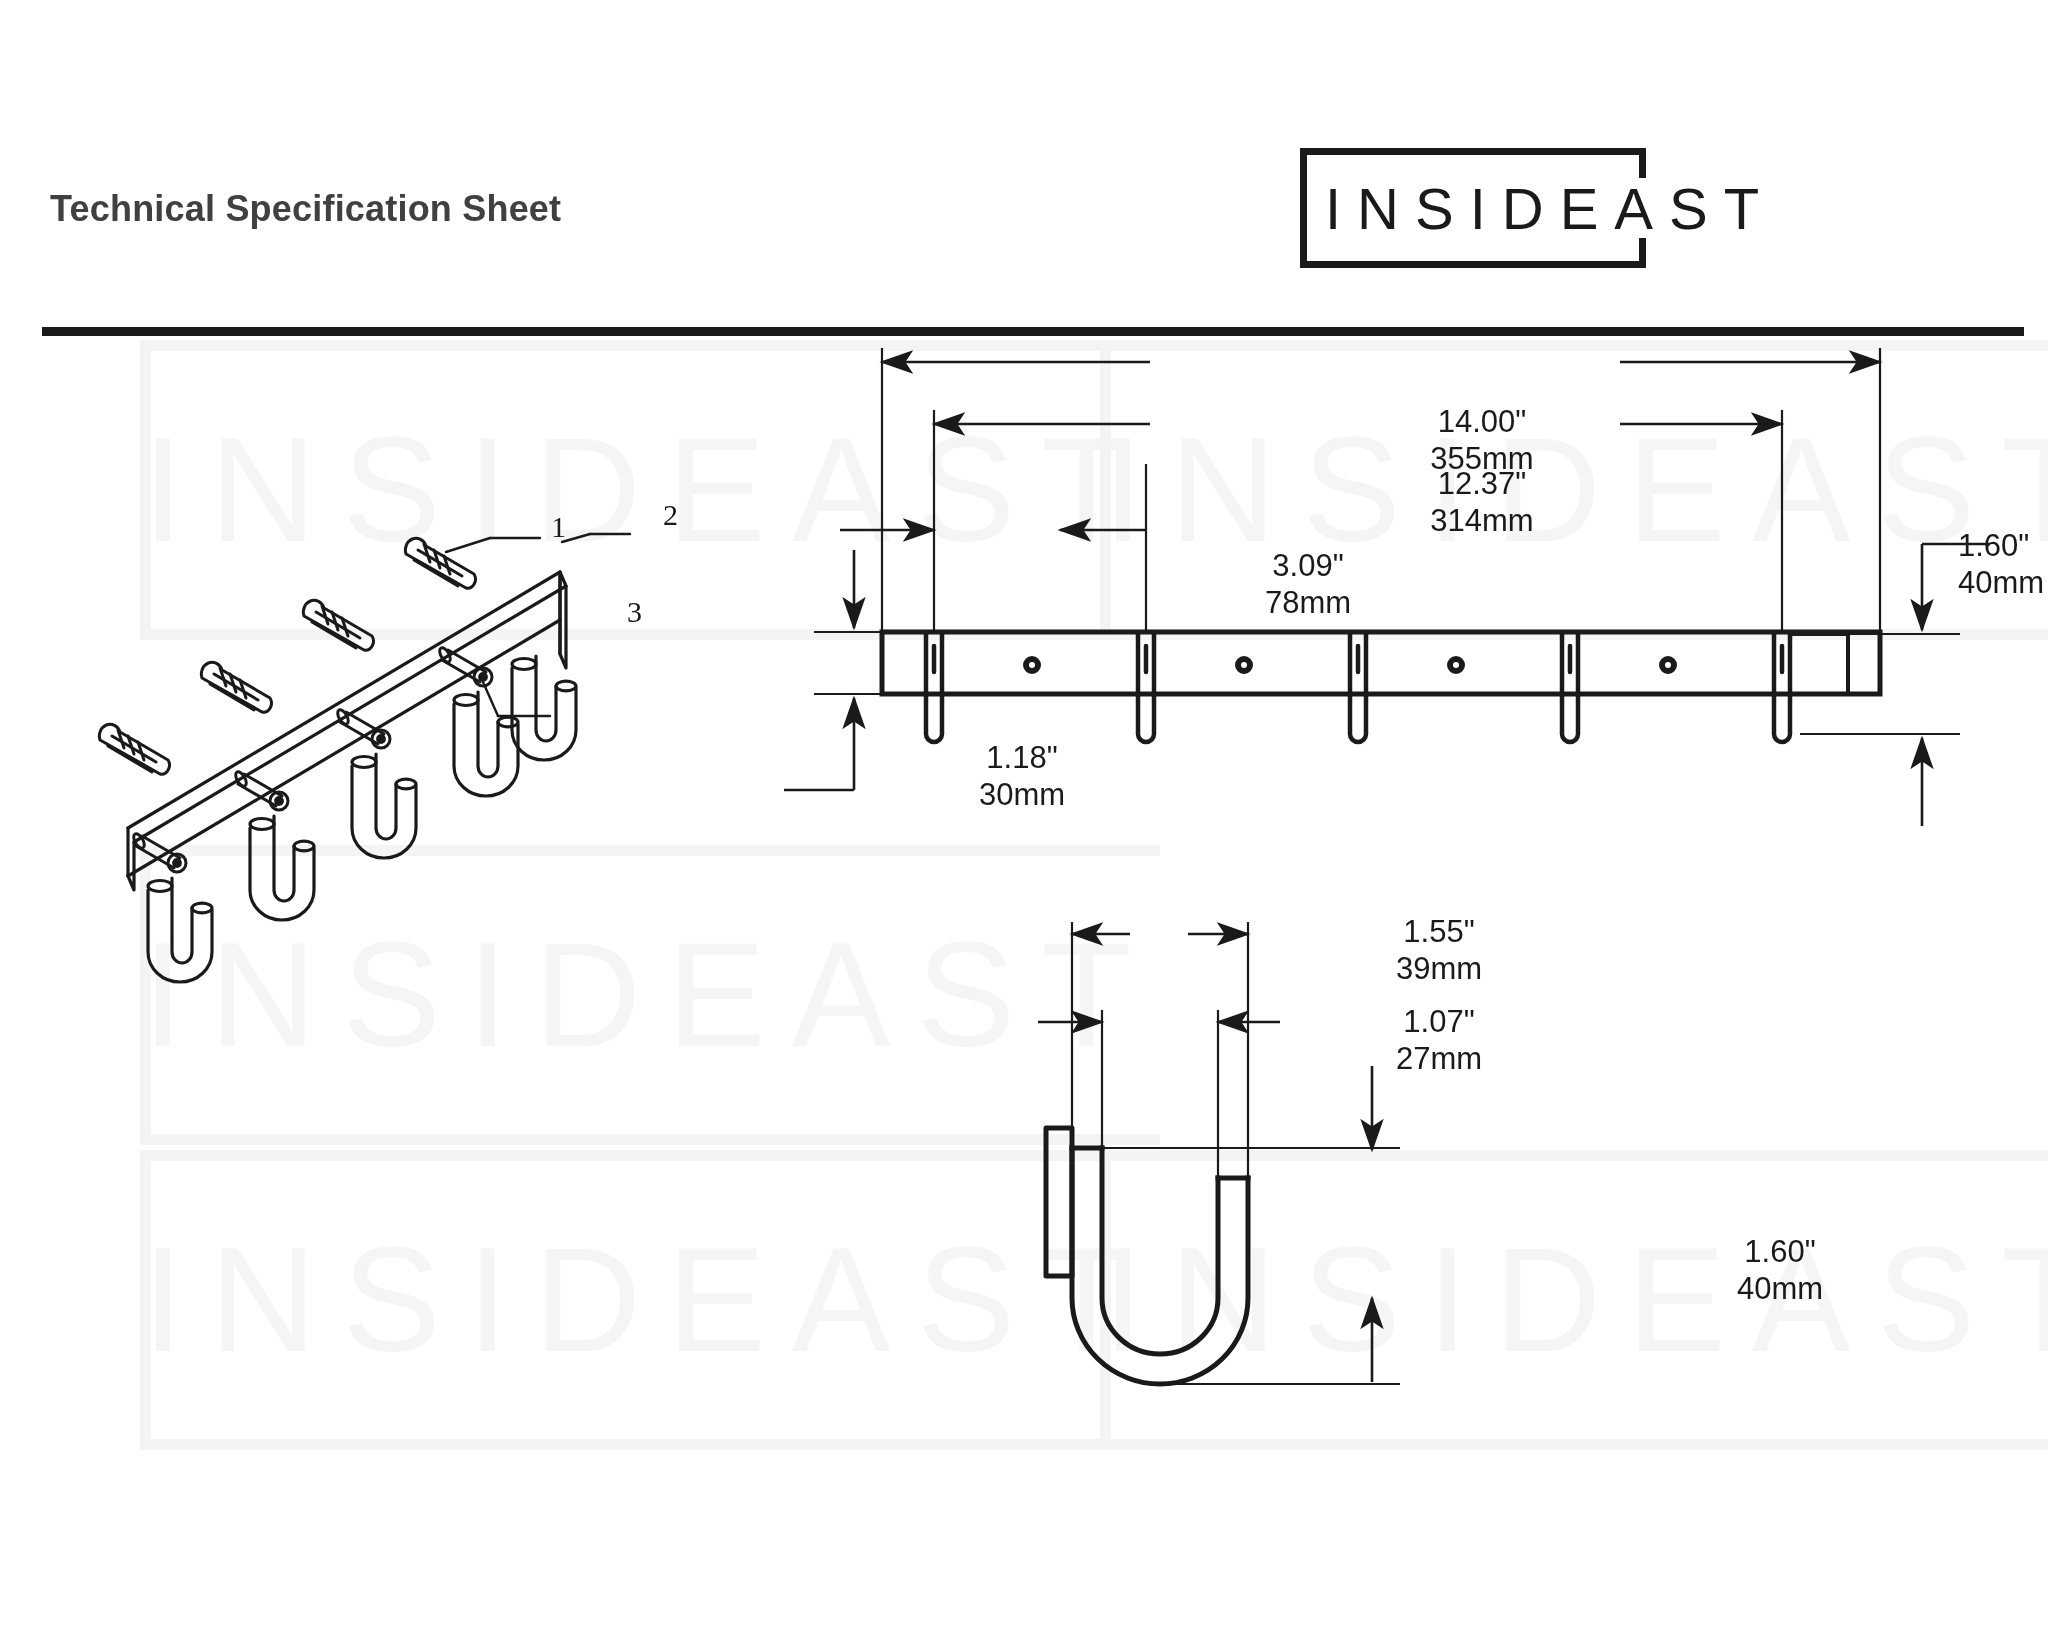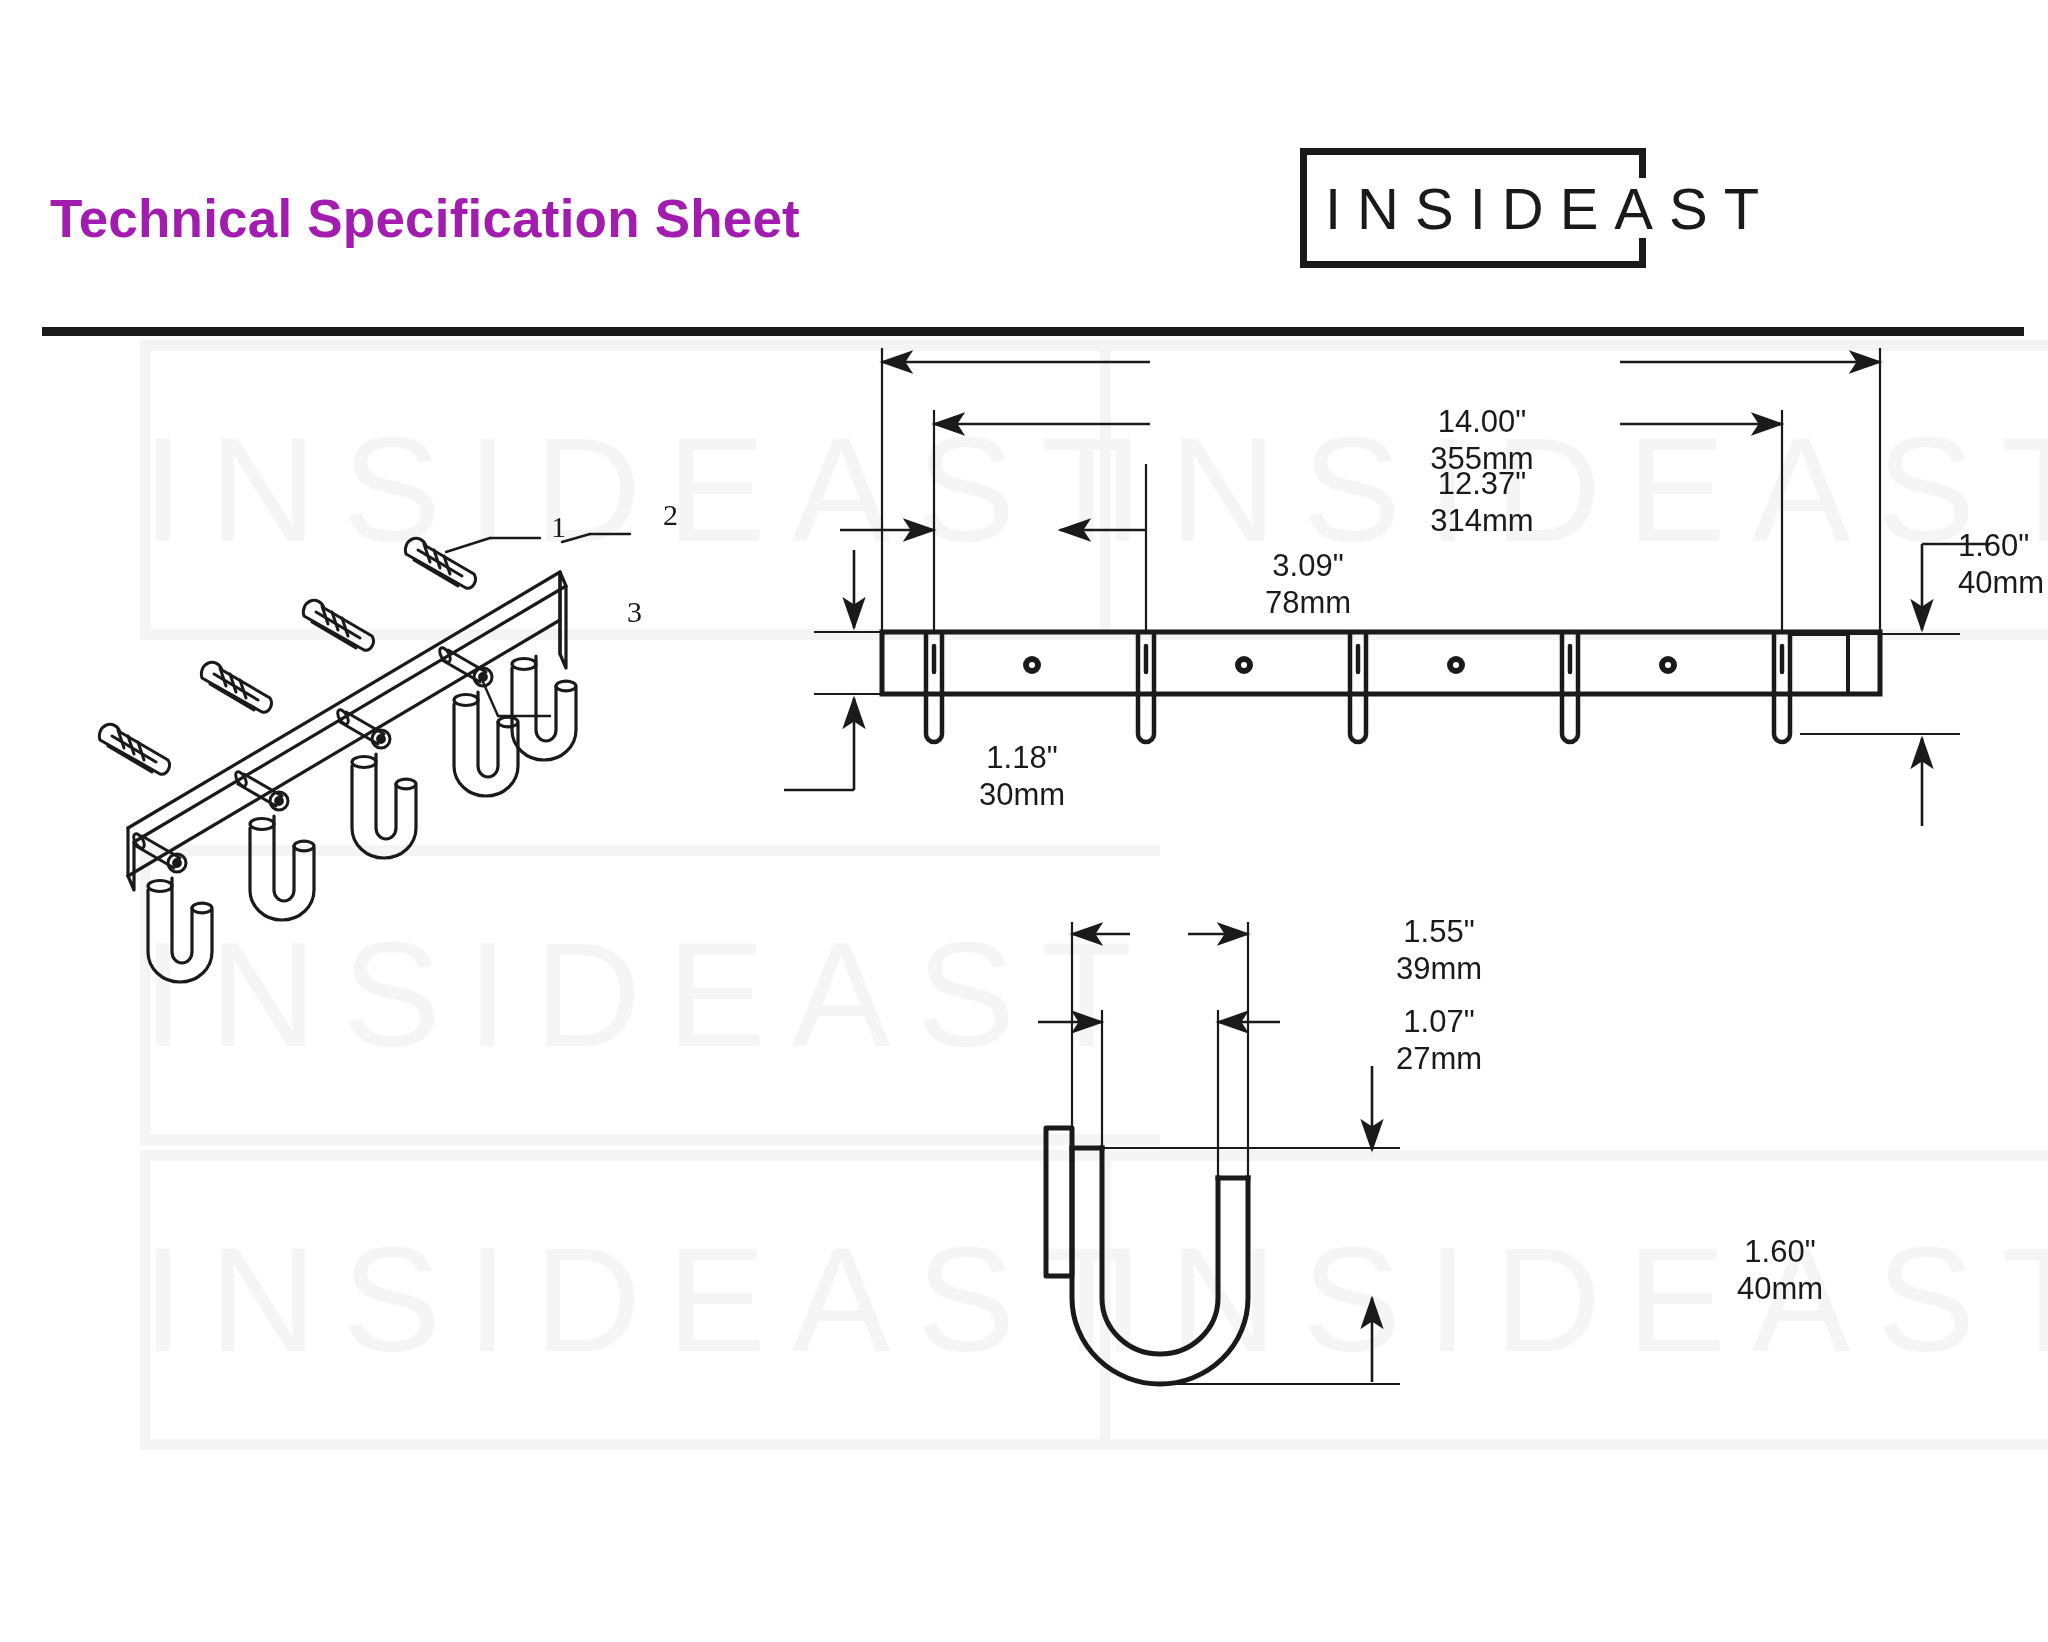--- a/index.html
+++ b/index.html
@@ -70,24 +70,24 @@
   #page-header {
     position: absolute;
     left: 0; top: 0; right: 0;
     height: 340px;
     z-index: 3;
   }
   #page-title {
     position: absolute;
     left: 50px;
     top: 188px;
-    font-size: 53px;
+    font-size: 36px;
     font-weight: bold;
     letter-spacing: 0.2px;
-    color: #a21caf;
+    color: #404040;
     font-family: "Liberation Sans", sans-serif;
   }
   #header-rule {
     position: absolute;
     left: 42px;
     right: 24px;
     top: 327px;
     height: 9px;
     background: #1a1a1a;
   }

